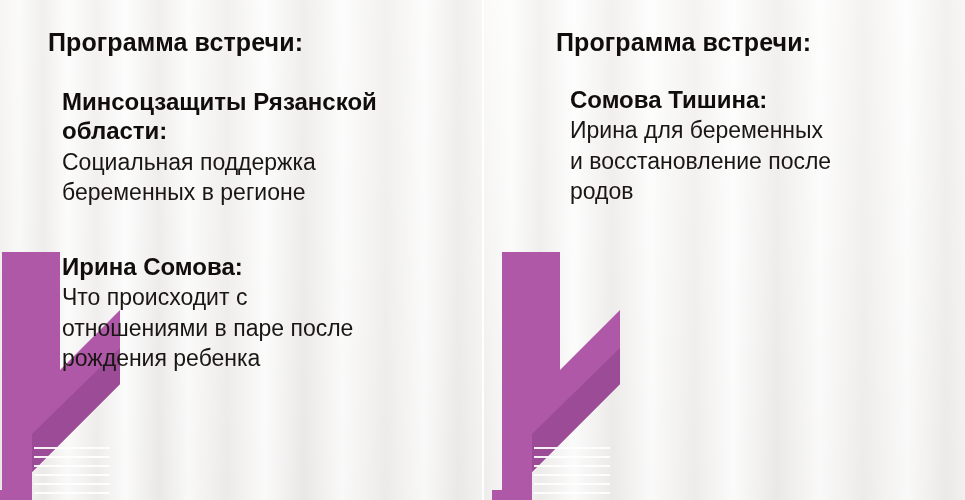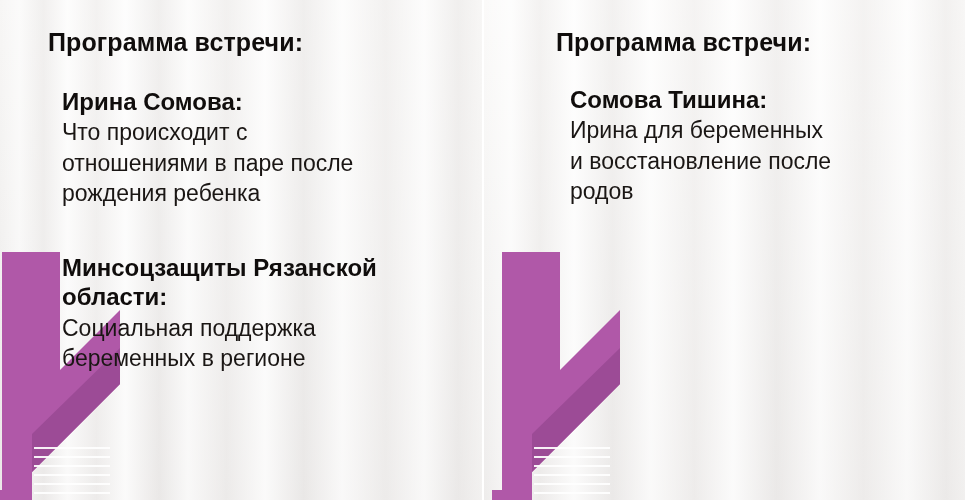--- a/index.html
+++ b/index.html
@@ -153,31 +153,31 @@
           <line x1="42" y1="250" x2="118" y2="250"></line>
         </g>
         <path d="M0 238 L40 238 L40 250 L0 250 Z" fill="#b058a8"></path>
       </svg>
     </div>
 
     <div class="content content-left">
       <h1 class="program-title">Программа встречи:</h1>
 
       <div class="session">
+        <p class="session-speaker">Минсоцзащиты Рязанской
+области:</p>
+        <p class="session-topic">Социальная поддержка
+беременных в регионе</p>
+      </div>
+
+      <div class="session">
         <p class="session-speaker">Ирина Сомова:</p>
         <p class="session-topic">Что происходит с
 отношениями в паре после
 рождения ребенка</p>
-      </div>
-
-      <div class="session">
-        <p class="session-speaker">Минсоцзащиты Рязанской
-области:</p>
-        <p class="session-topic">Социальная поддержка
-беременных в регионе</p>
       </div>
     </div>
   </div>
 
   <div class="panel panel-right">
     <div class="curtain"></div>
   </div>
 
   <div class="panel-divider"></div>
 

